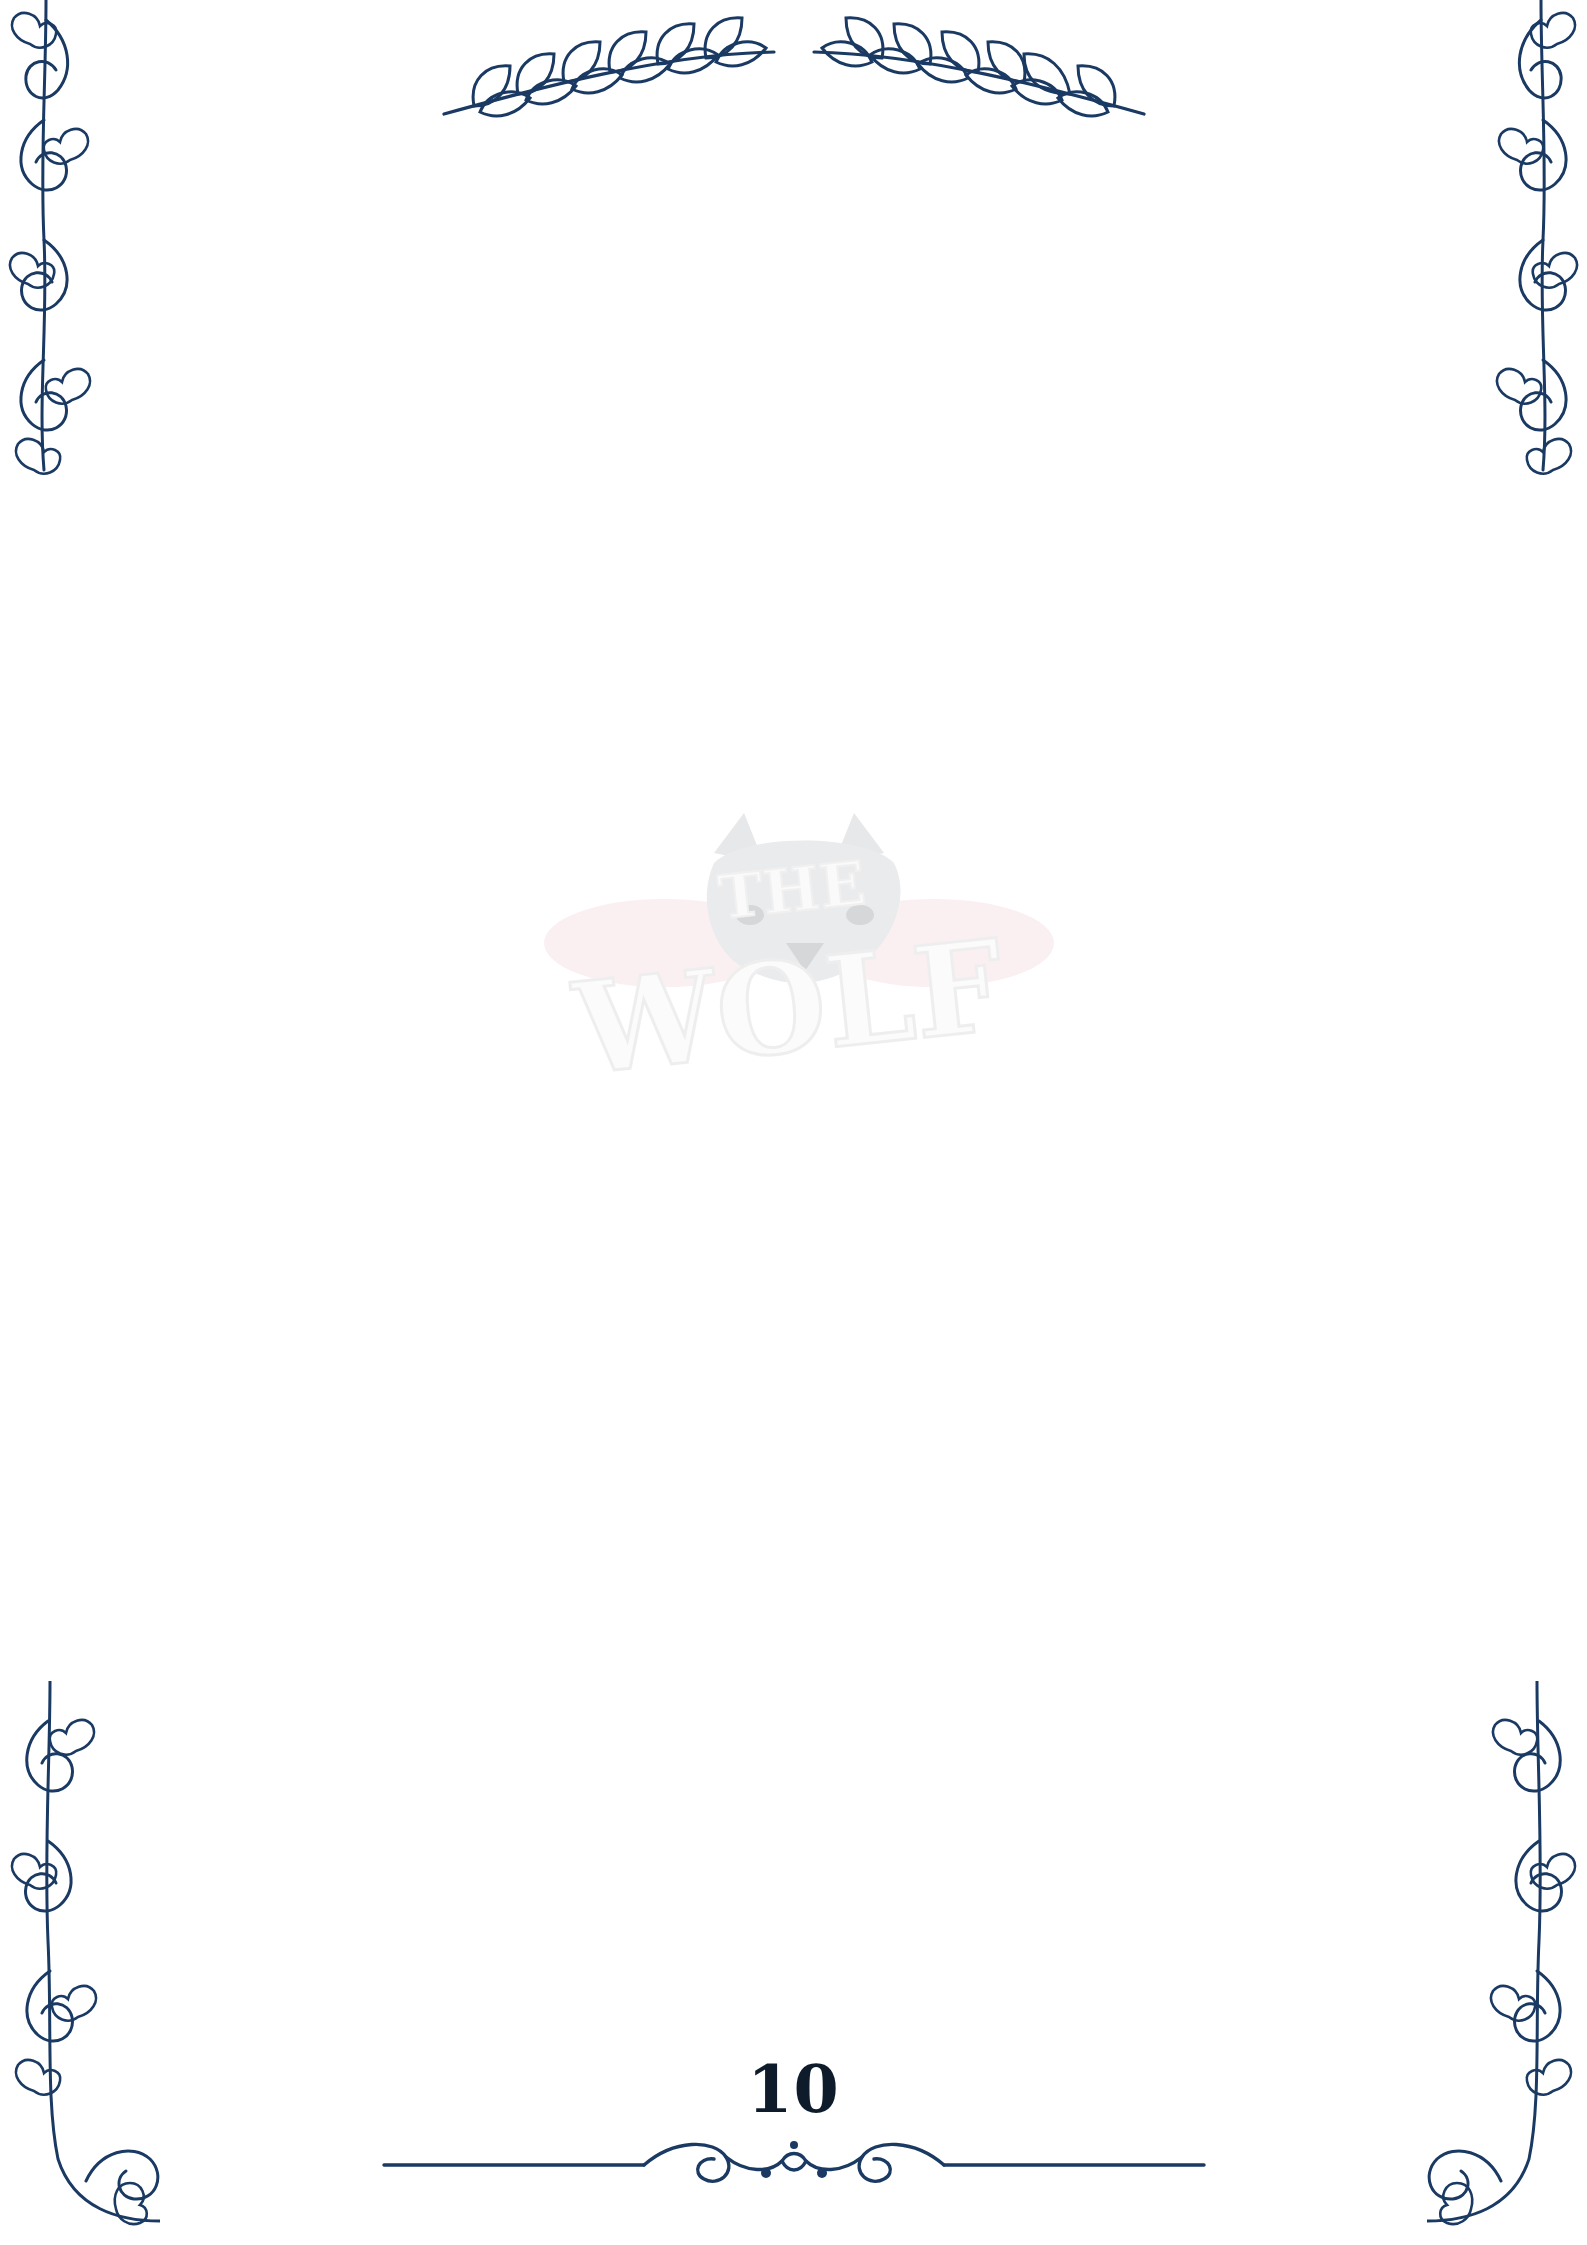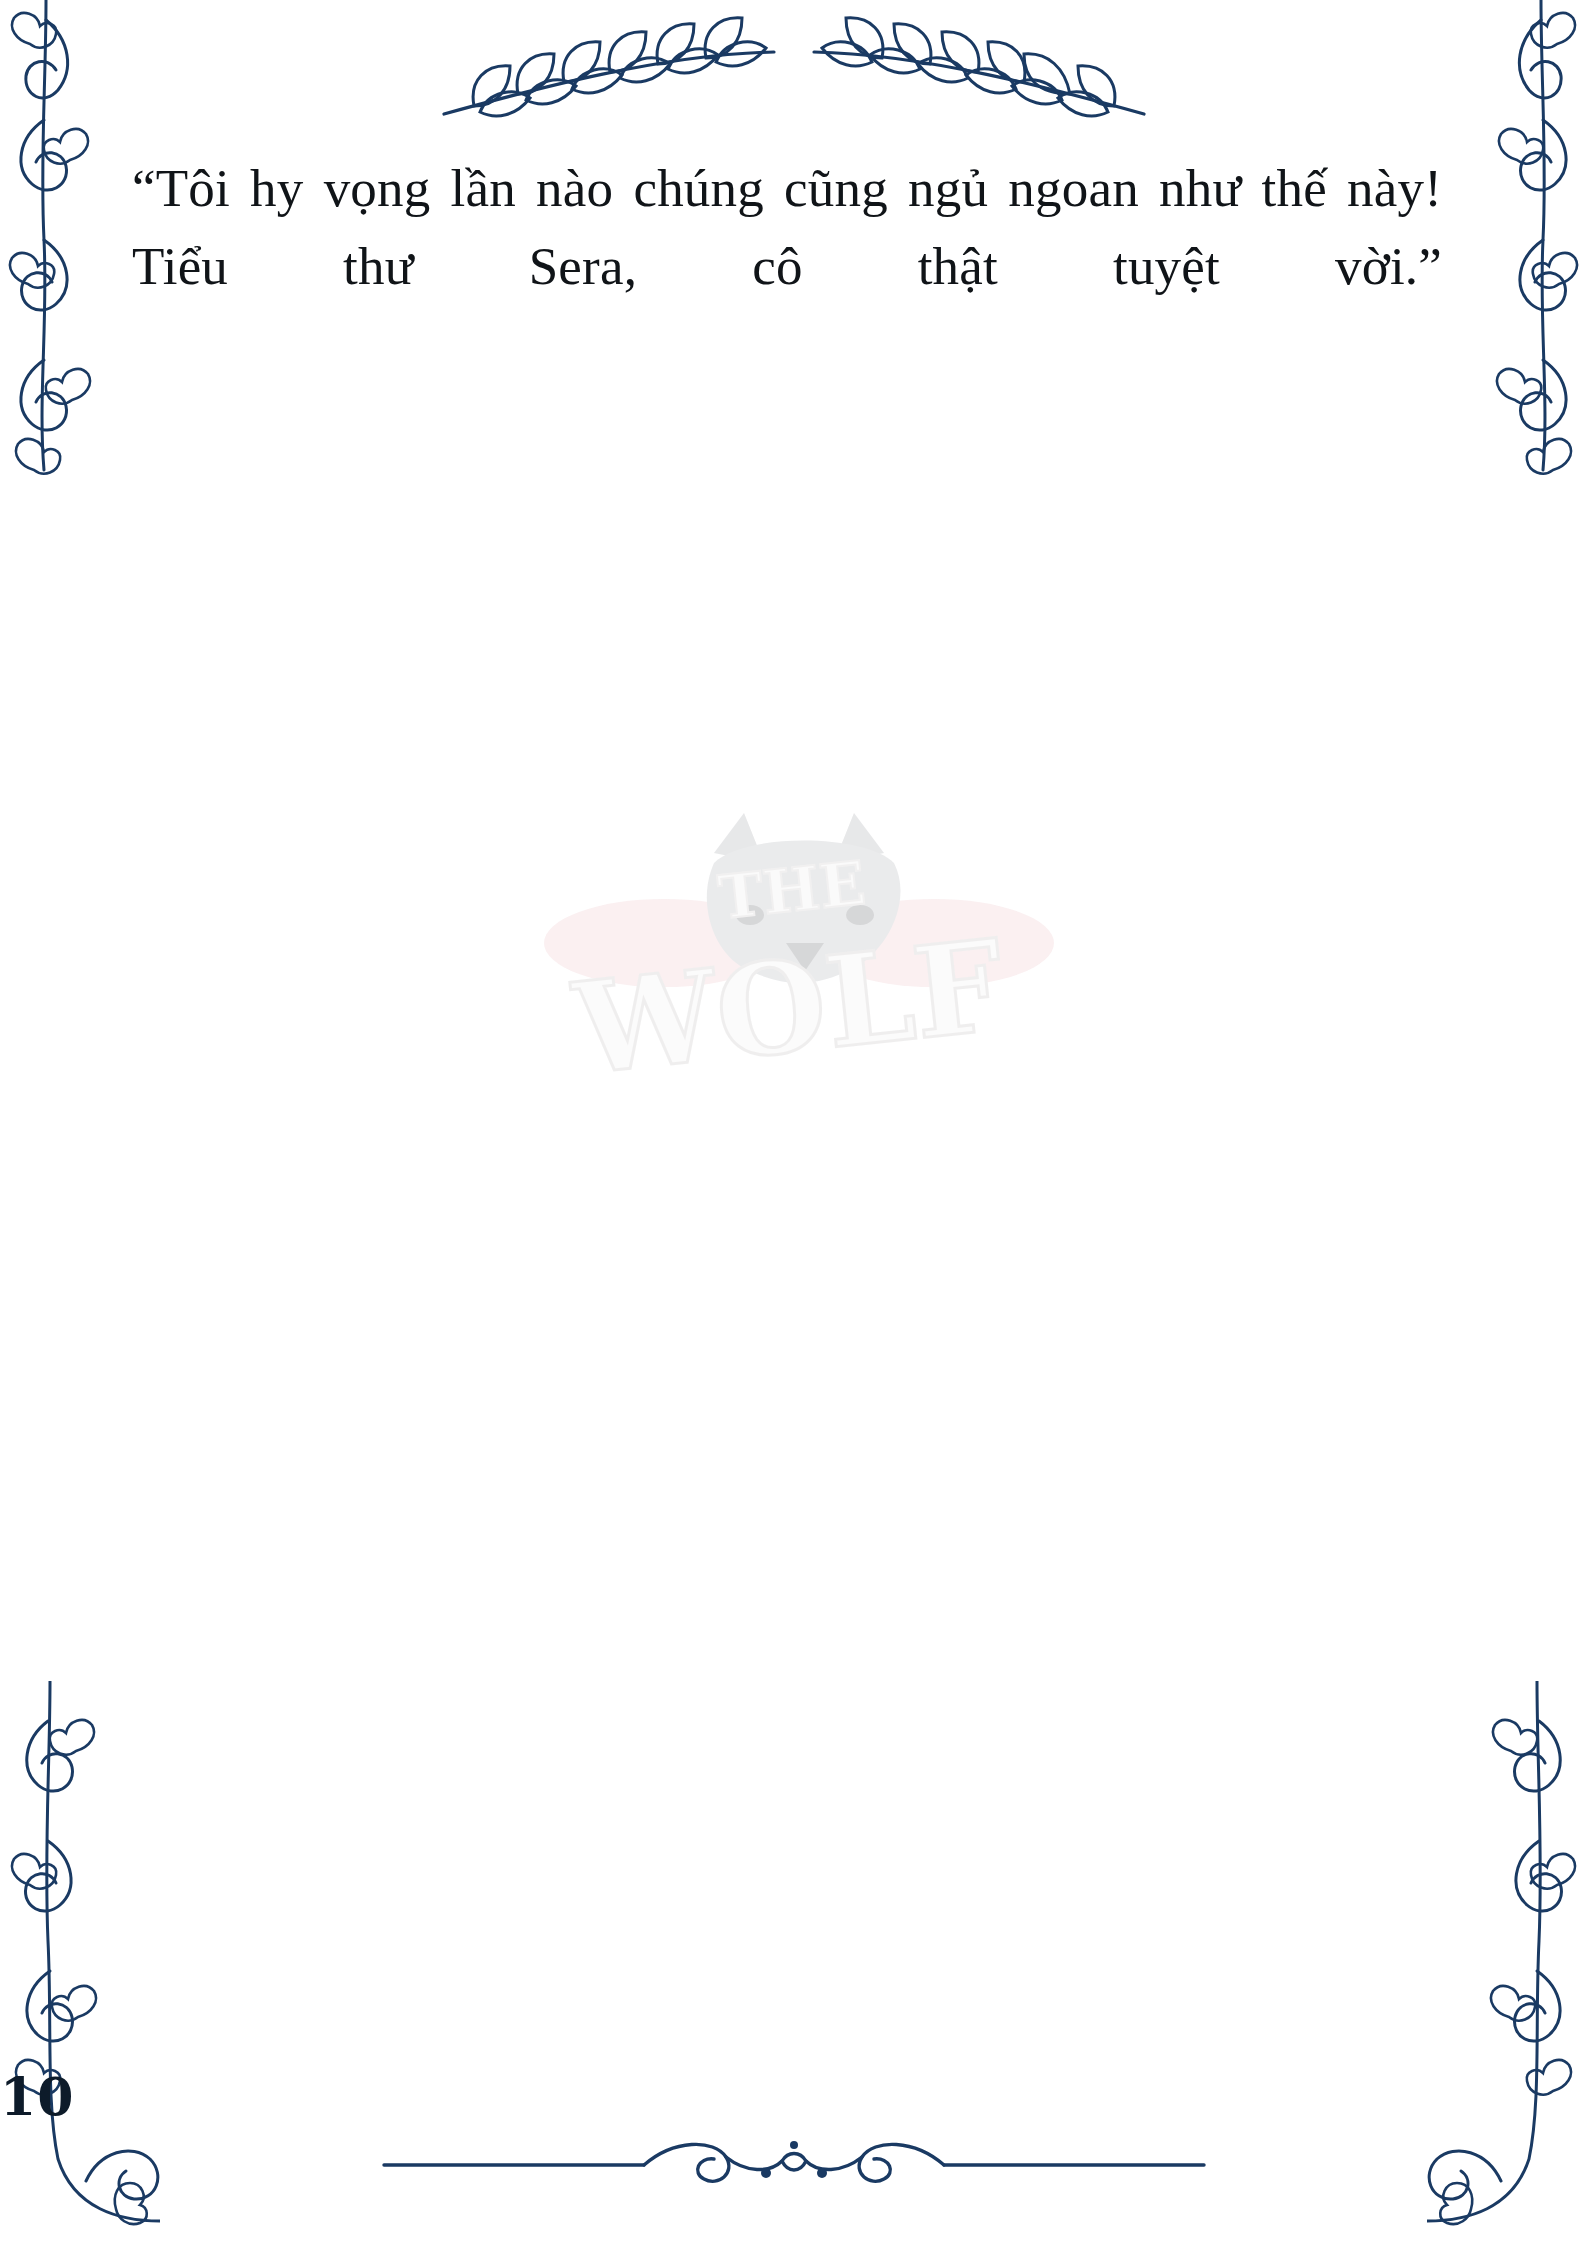--- a/index.html
+++ b/index.html
@@ -67,24 +67,24 @@
   }
   .para.noStretch:after { display: none; }
   .gap-md { height: 56px; }
 
   
   .page-number {
     position: absolute;
     left: 0;
     right: 0;
     bottom: 118px;
-    text-align: left;
+    text-align: center;
     font-family: "DejaVu Serif", serif;
     font-weight: bold;
-    font-size: 52px;
+    font-size: 65px;
     color: #0d1b2a;
     letter-spacing: 1px;
   }
 </style>
 </head>
 <body>
 
 <div class="page">
 
   <div class="ornament orn-top-center">
@@ -233,21 +233,20 @@
         <path d="M336 112 a 14 10 0 1 0 0.1 0" fill="#3c3f44"></path>
         <path d="M446 112 a 14 10 0 1 0 0.1 0" fill="#3c3f44"></path>
         <path d="M372 150 L 410 150 L 391 178 Z" fill="#3c3f44"></path>
       </g>
       <text x="380" y="118" text-anchor="middle" font-family="DejaVu Serif, serif" font-size="60" font-weight="bold" fill="#f0eeee" stroke="#cfcccc" stroke-width="2" transform="rotate(-6 380 118)">THE</text>
       <text x="380" y="258" text-anchor="middle" font-family="DejaVu Serif, serif" font-size="126" font-weight="bold" fill="#f3f1f1" stroke="#c9c6c6" stroke-width="3" transform="rotate(-6 380 258)">WOLF</text>
     </svg>
   </div>
 
   <div class="content">
-    <p class="para">“Tôi hy vọng lần nào chúng cũng ngủ ngoan như thế này! Tiểu thư Sera, cô thật tuyệt vời.”</p>
     <div class="gap-md"></div>
     <div class="gap-md"></div>
     <div class="gap-md"></div>
   </div>
 
   <div class="page-number">10</div>
 
 </div>
 
 </body></html>

